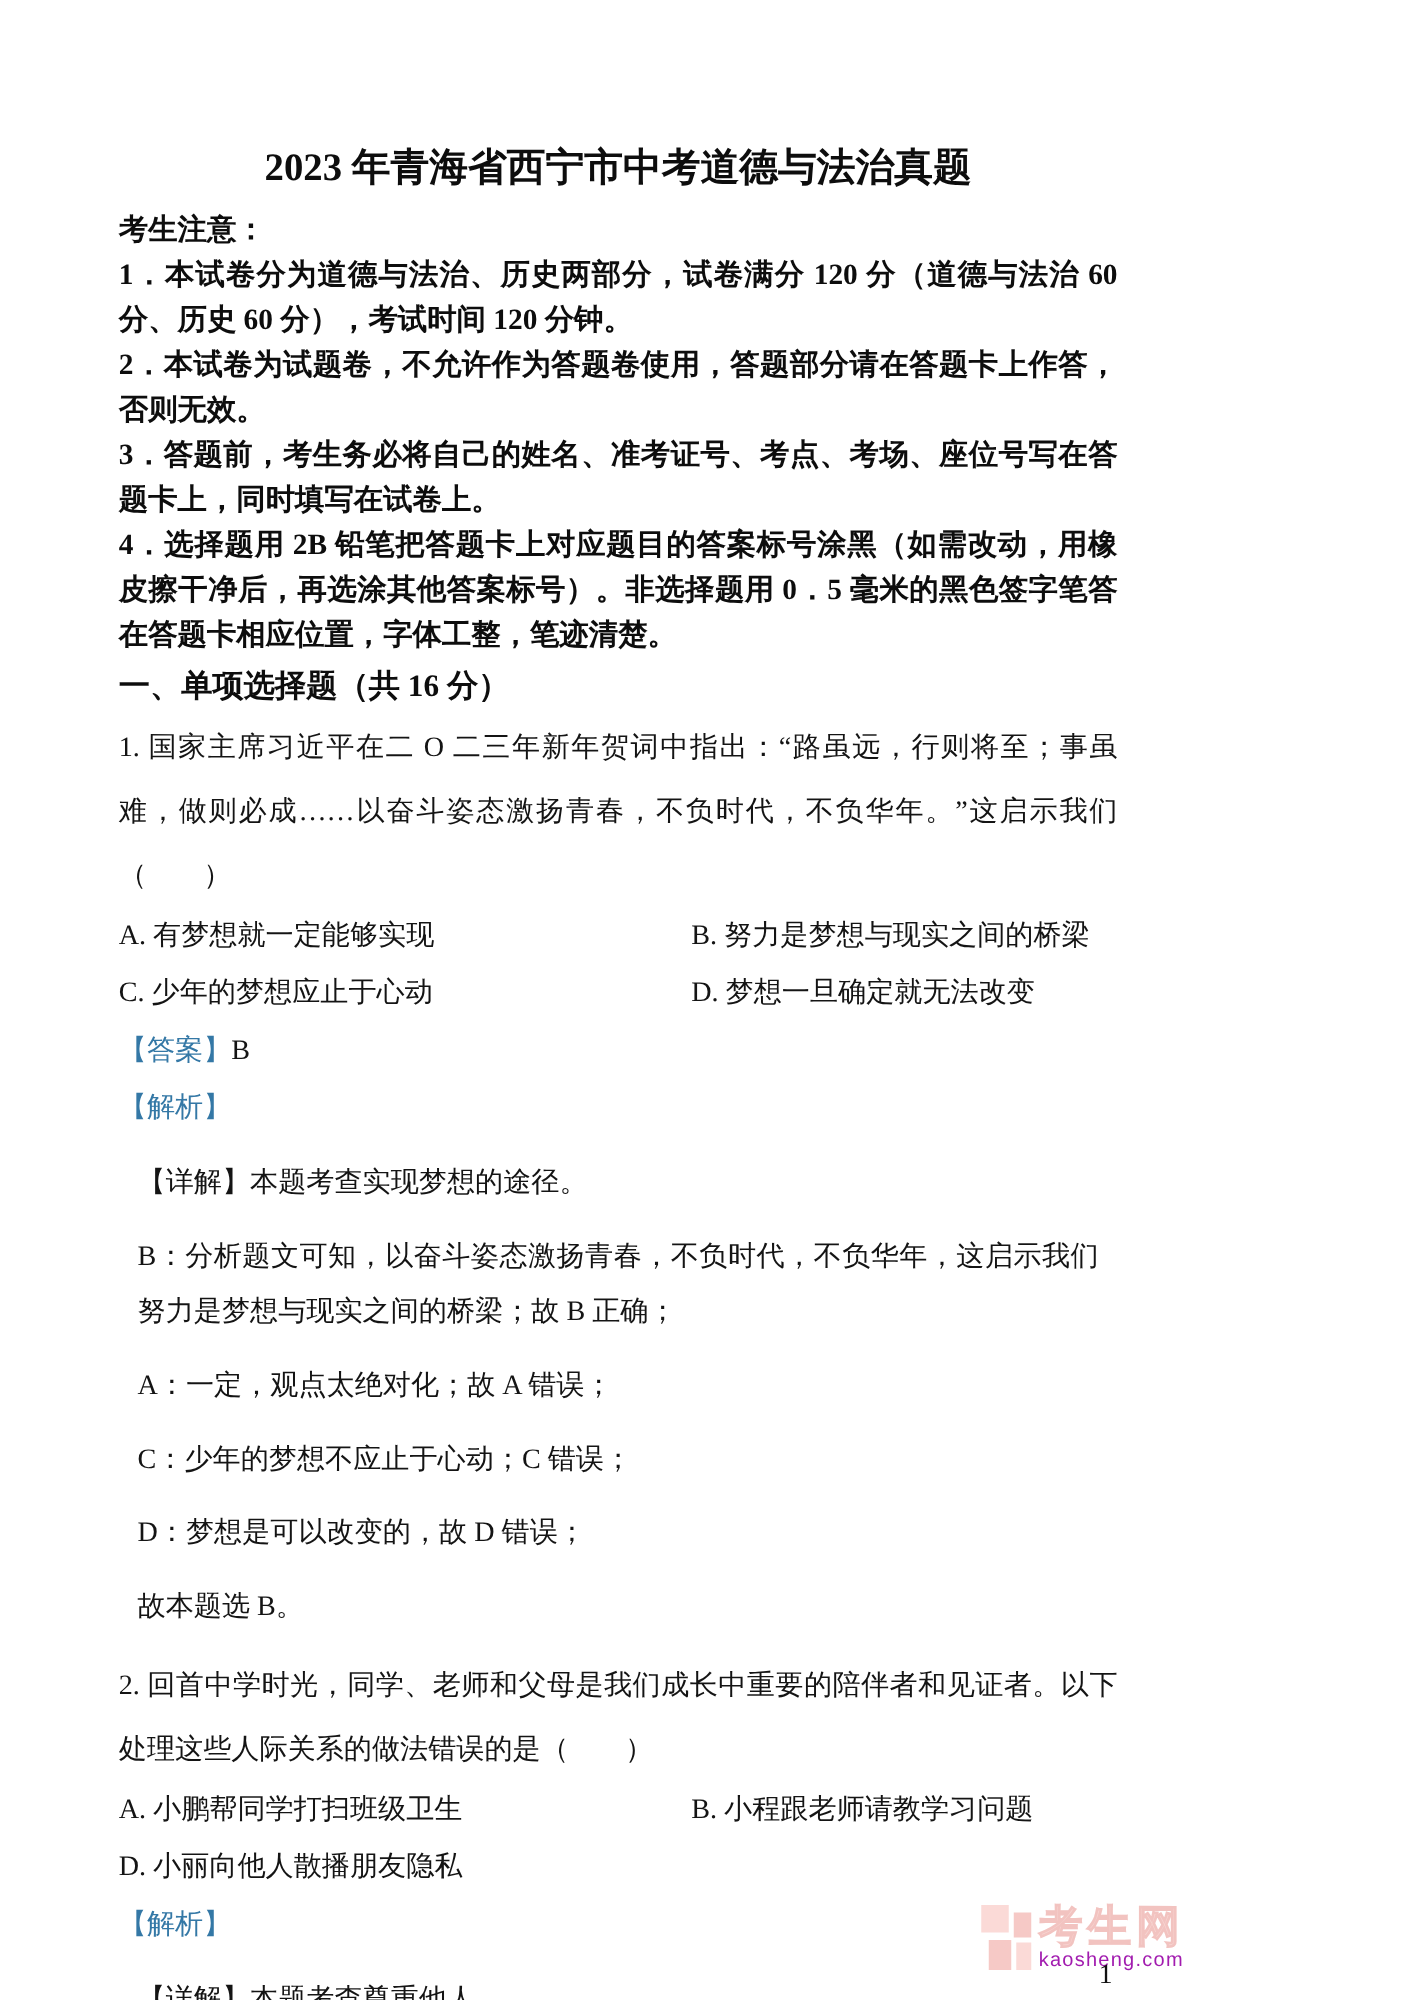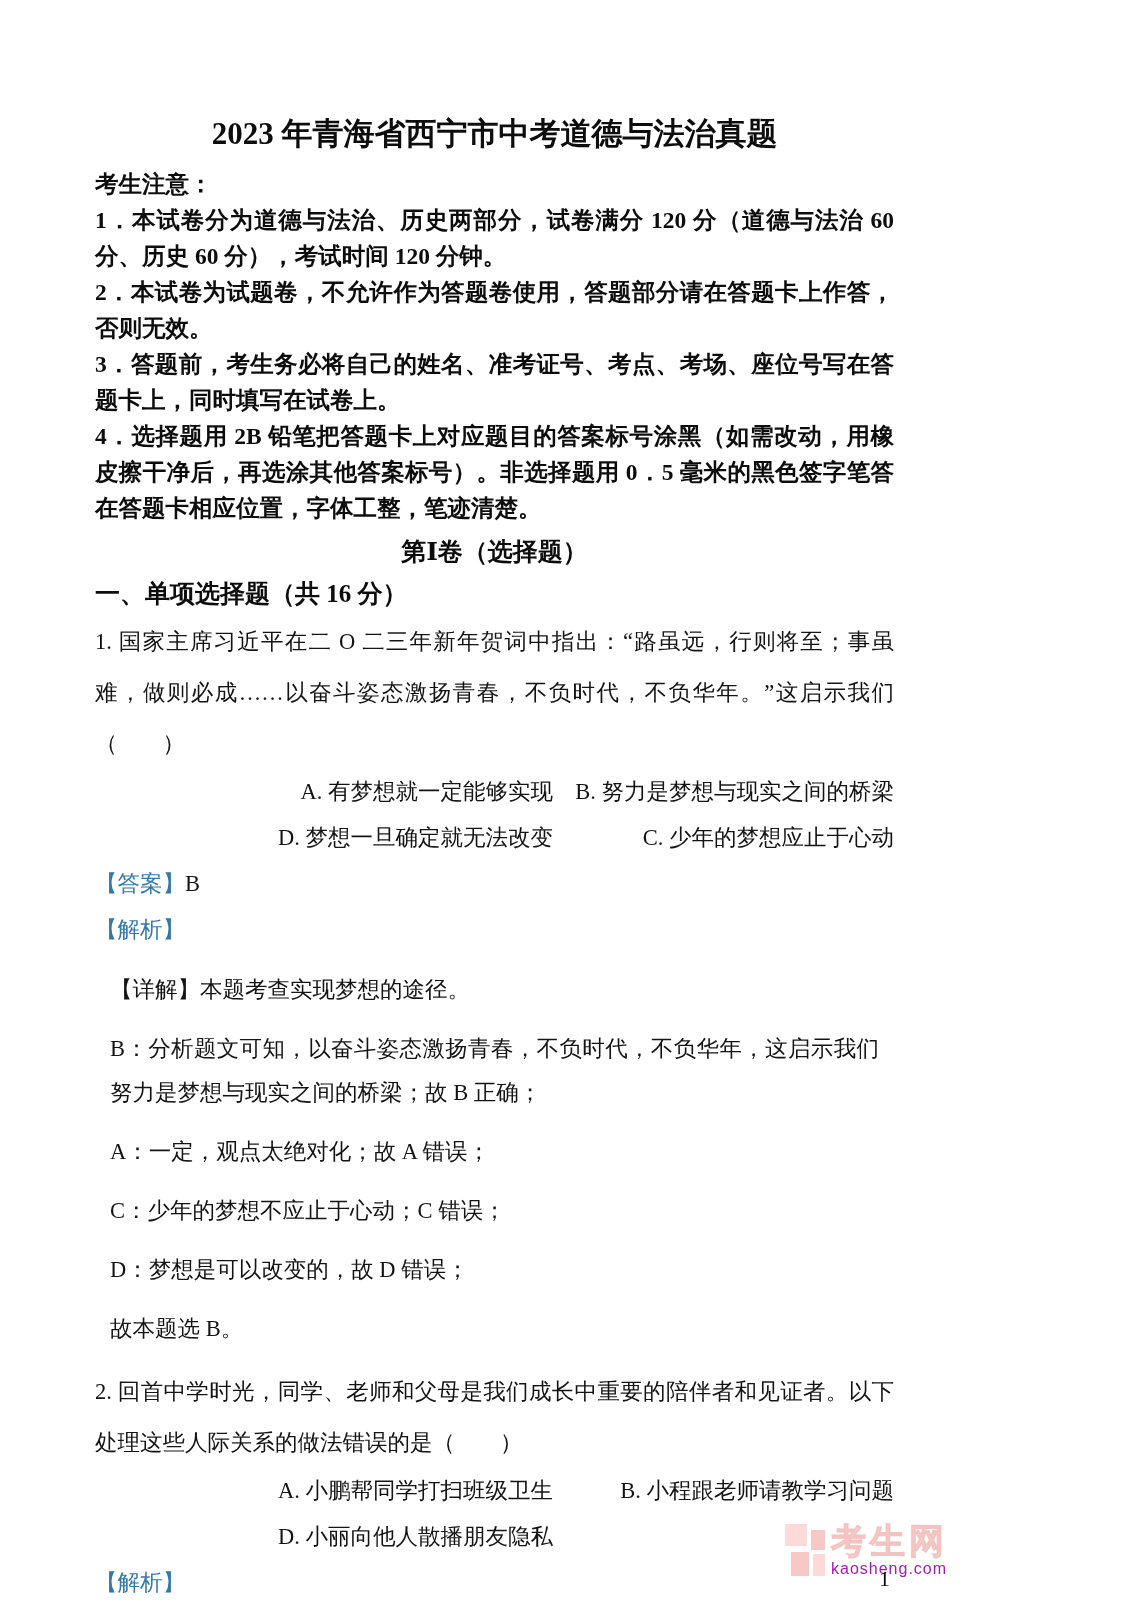--- a/index.html
+++ b/index.html
@@ -53,21 +53,21 @@
     font-size: 22.5px;
     line-height: 51px;
     text-align: justify;
   }
   .options {
     display: grid;
     grid-template-columns: 458px auto;
     font-size: 22.5px;
     line-height: 46px;
   }
-  .option { white-space: nowrap; text-align: right; }
+  .option { white-space: nowrap; }
 
   .ans-line {
     margin: 0;
     font-size: 22.5px;
     line-height: 46px;
   }
   .label-blue { color: #3478a6; }
 
   .expl {
     margin: 15px;
@@ -115,30 +115,29 @@
   <div class="content">
 
     <h1 class="doc-title">2023 年青海省西宁市中考道德与法治真题</h1>
 
     <p class="notice-heading">考生注意：</p>
     <p class="notice-item">1．本试卷分为道德与法治、历史两部分，试卷满分 120 分（道德与法治 60 分、历史 60 分），考试时间 120 分钟。</p>
     <p class="notice-item">2．本试卷为试题卷，不允许作为答题卷使用，答题部分请在答题卡上作答，否则无效。</p>
     <p class="notice-item">3．答题前，考生务必将自己的姓名、准考证号、考点、考场、座位号写在答题卡上，同时填写在试卷上。</p>
     <p class="notice-item">4．选择题用 2B 铅笔把答题卡上对应题目的答案标号涂黑（如需改动，用橡皮擦干净后，再选涂其他答案标号）。非选择题用 0．5 毫米的黑色签字笔答在答题卡相应位置，字体工整，笔迹清楚。</p>
 
-    <div class="volume-heading">第Ⅰ卷（选择题）</div>
     <div class="part-heading">一、单项选择题（共 16 分）</div>
 
     <section>
       <p class="stem">1. 国家主席习近平在二 O 二三年新年贺词中指出：“路虽远，行则将至；事虽难，做则必成……以奋斗姿态激扬青春，不负时代，不负华年。”这启示我们（　　）</p>
       <div class="options">
         <div class="option">A. 有梦想就一定能够实现</div>
         <div class="option">B. 努力是梦想与现实之间的桥梁</div>
+        <div class="option">C. 少年的梦想应止于心动</div>
         <div class="option">D. 梦想一旦确定就无法改变</div>
-        <div class="option">C. 少年的梦想应止于心动</div>
       </div>
       <p class="ans-line"><span class="label-blue">【答案】</span><span>B</span></p>
       <p class="ans-line"><span class="label-blue">【解析】</span></p>
       <p class="expl">【详解】本题考查实现梦想的途径。</p>
       <p class="expl">B：分析题文可知，以奋斗姿态激扬青春，不负时代，不负华年，这启示我们努力是梦想与现实之间的桥梁；故 B 正确；</p>
       <p class="expl">A：一定，观点太绝对化；故 A 错误；</p>
       <p class="expl">C：少年的梦想不应止于心动；C 错误；</p>
       <p class="expl">D：梦想是可以改变的，故 D 错误；</p>
       <p class="expl">故本题选 B。</p>
     </section>

